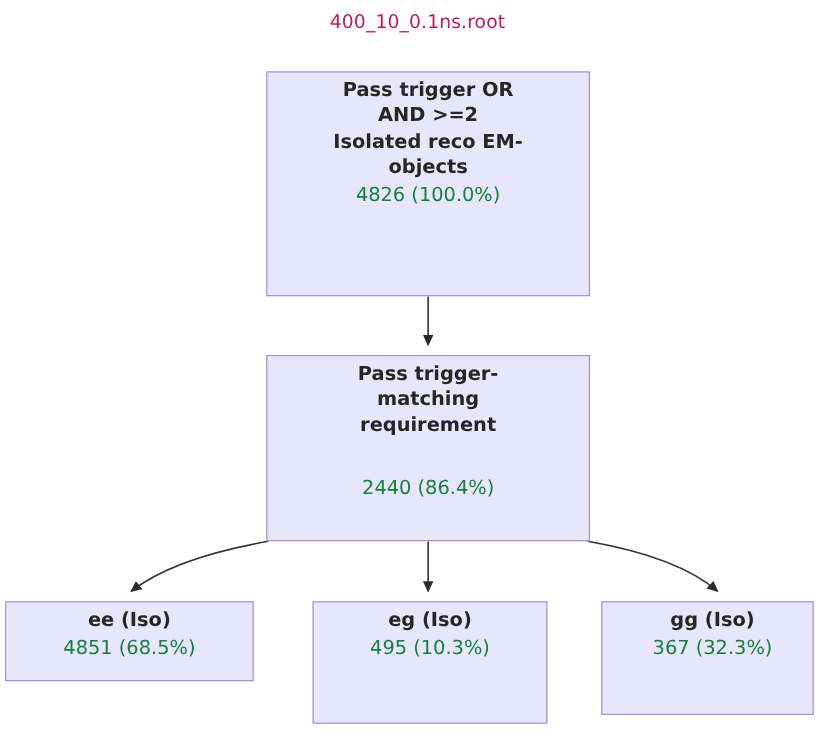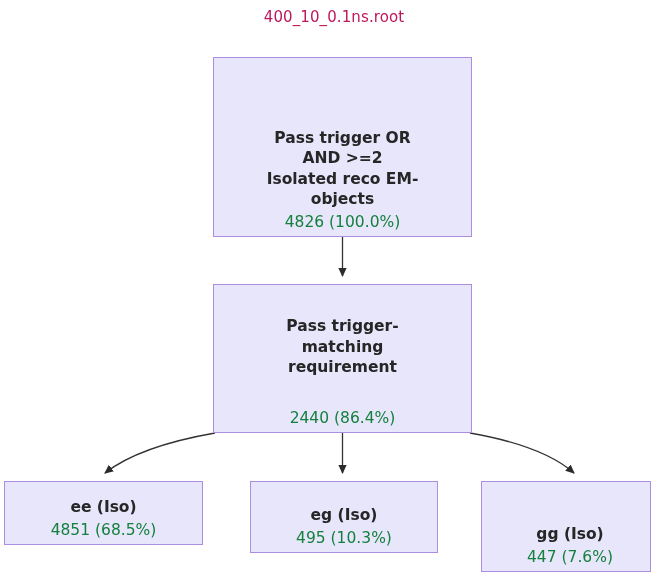--- a/index.html
+++ b/index.html
@@ -39,42 +39,42 @@
     pointer-events: none;
   }
   .node {
     position: absolute;
     box-sizing: border-box;
     background: #e8e6fb;
     border: 1.6px solid #ab8ee0;
     display: flex;
     flex-direction: column;
     align-items: center;
-    justify-content: flex-end;
+    justify-content: flex-start;
     text-align: center;
     padding: 4px 8px;
   }
   .node-label {
     font-size: 15.5px;
     font-weight: 700;
     line-height: 1.32;
     color: #262626;
     white-space: pre-line;
   }
   .node-count {
     font-size: 15.5px;
     font-weight: 400;
     line-height: 1.32;
     color: #15803d;
     margin-top: 2px;
   }
   #node-root   { left: 213px; top: 57px;  width: 259px; height: 180px; }
   #node-match  { left: 213px; top: 284px; width: 259px; height: 149px; gap: 28px; }
   #node-ee     { left: 4px;   top: 481px; width: 199px; height: 64px; }
-  #node-eg     { left: 250px; top: 481px; width: 188px; height: 72px; }
+  #node-eg     { left: 250px; top: 481px; width: 188px; height: 98px; }
   #node-gg     { left: 481px; top: 481px; width: 170px; height: 91px; padding-left: 16px; }
 </style>
 </head>
 <body>
 
 <div id="flow-root">
 
   <div class="diagram-title">400_10_0.1ns.root</div>
 
   <svg class="edges-layer" viewBox="0 0 668 586" width="668" height="586">
@@ -113,16 +113,16 @@
     <div class="node-count">4851 (68.5%)</div>
   </div>
 
   <div class="node" id="node-eg">
     <div class="node-label">eg (Iso)</div>
     <div class="node-count">495 (10.3%)</div>
   </div>
 
   <div class="node" id="node-gg">
     <div class="node-label">gg (Iso)</div>
-    <div class="node-count">447 (7.6%)</div>
+    <div class="node-count">367 (32.3%)</div>
   </div>
 
 </div>
 
 </body></html>

